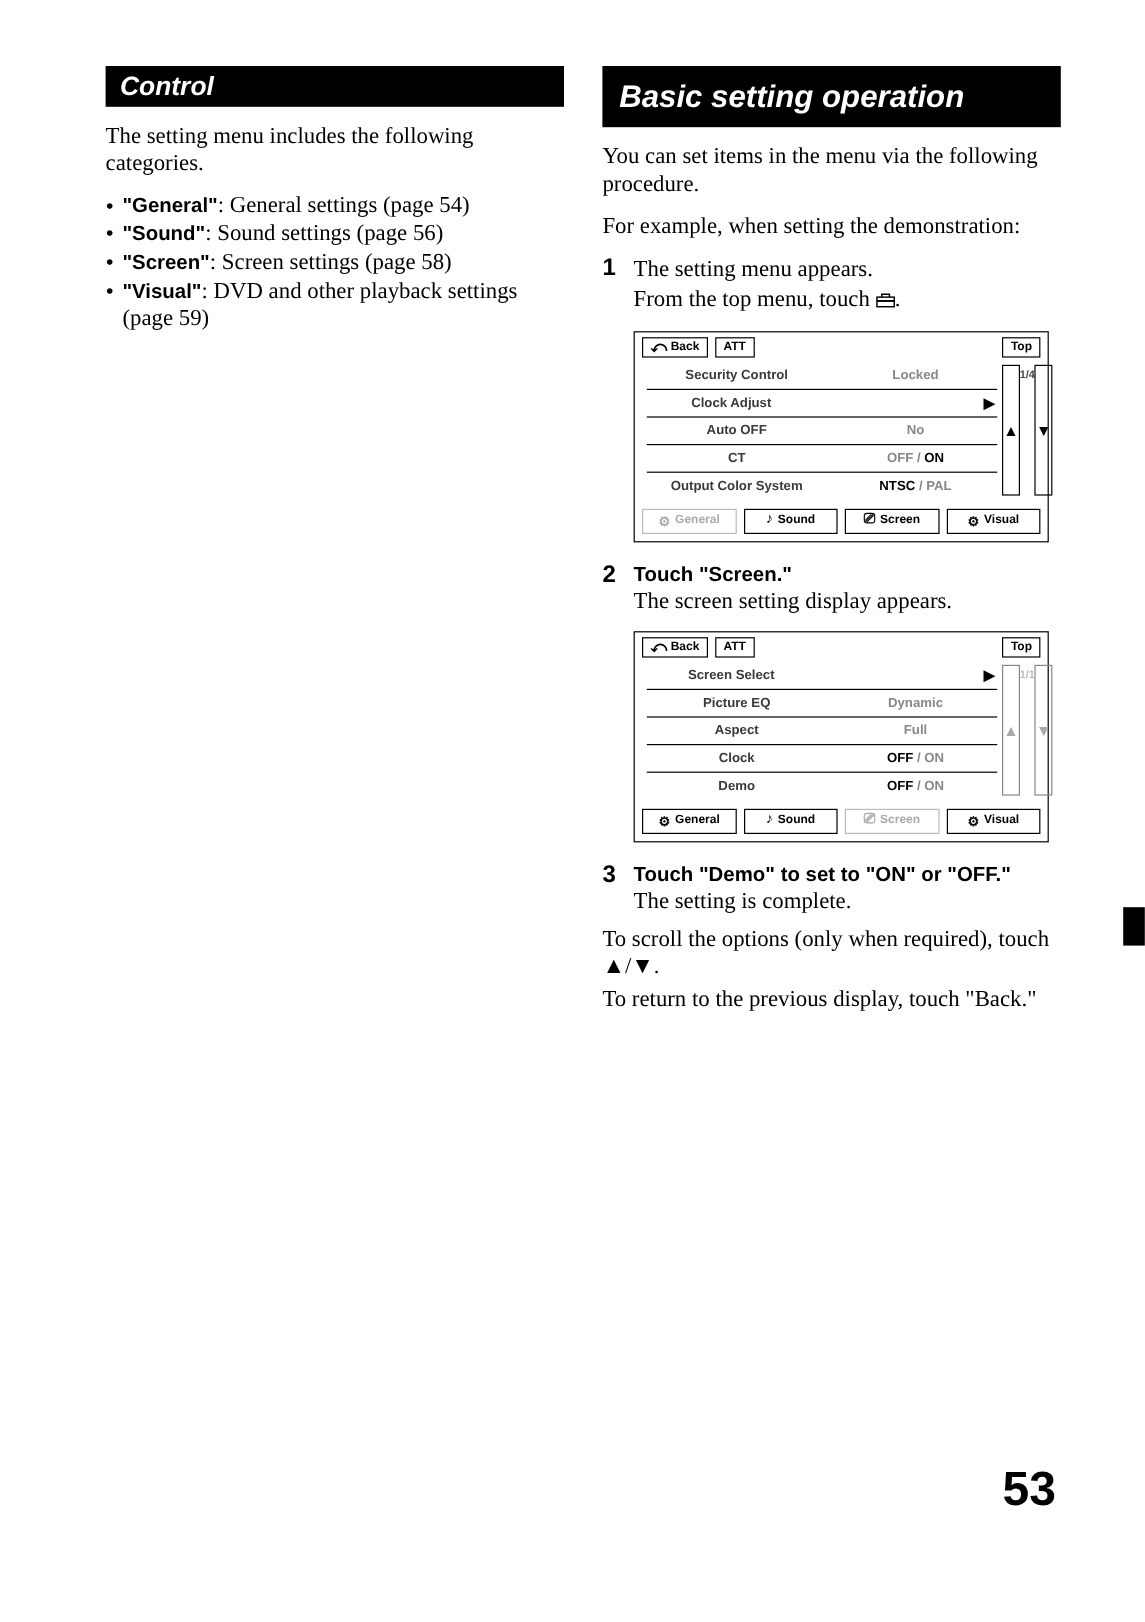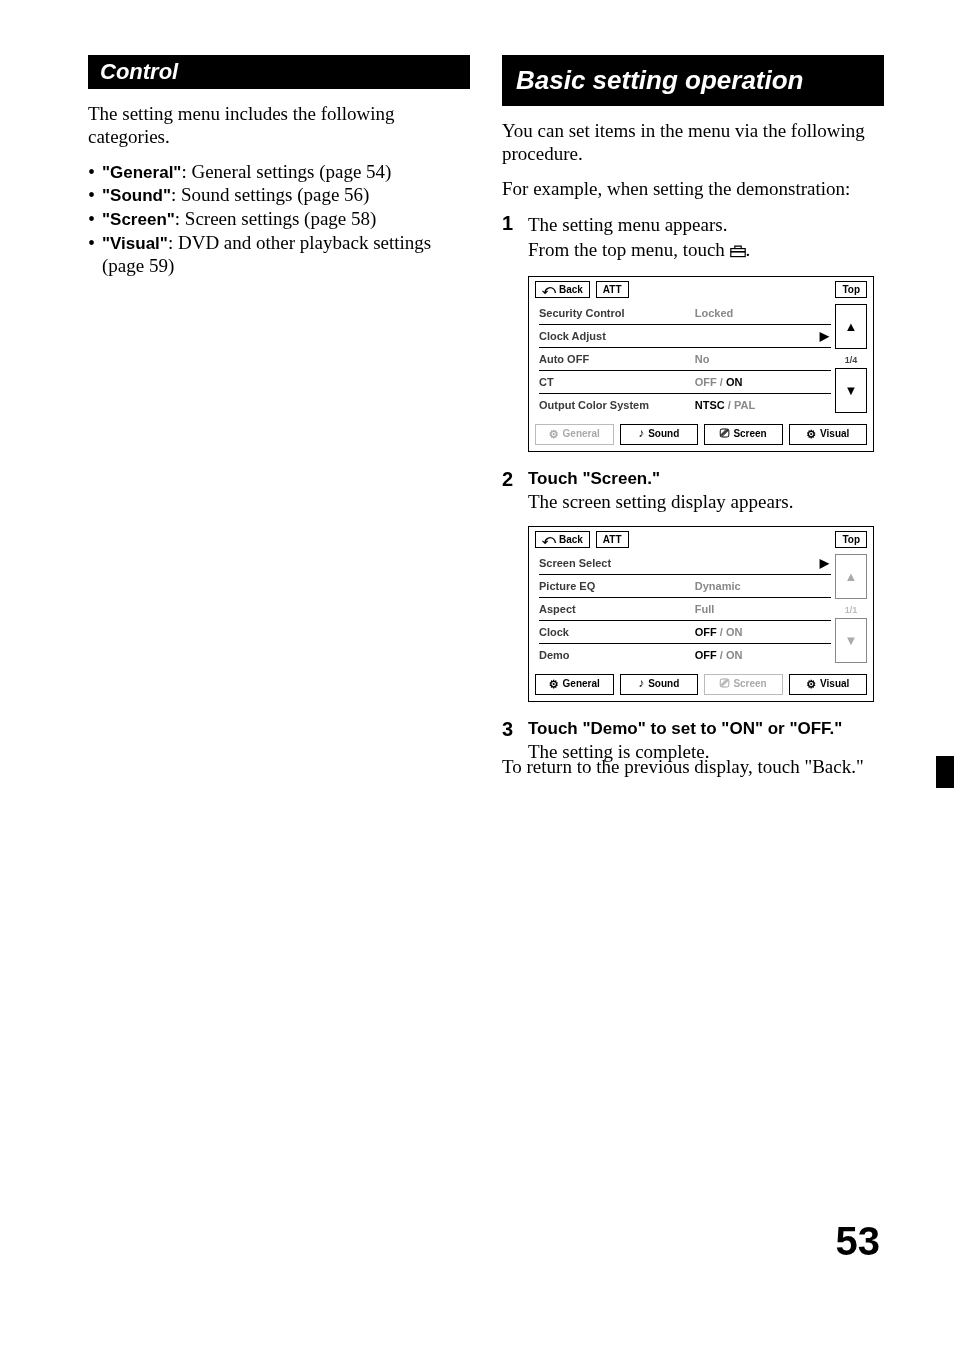--- a/index.html
+++ b/index.html
@@ -125,39 +125,40 @@
     gap: 3px;
   }
   .menu-topbar .spacer { flex: 1; }
   .menu-body {
     display: flex;
     align-items: stretch;
   }
   .menu-rows {
     flex: 1;
     padding: 0 2px 4px 10px;
+    text-align: center;
   }
   .menu-row {
     display: flex;
     align-items: center;
     border-bottom: 1px solid #000;
     font-size: 11px;
     font-weight: bold;
     min-height: 22px;
     gap: 6px;
   }
   .menu-row:last-child { border-bottom: none; }
   .menu-row .lbl { flex: 1.1; color: #3a3a3a; }
   .menu-row .val { flex: 1; color: #888; }
   .menu-row .val .on { color: #000; }
   .menu-row .chev { color: #000; font-size: 12px; padding-right: 2px;}
   .menu-side {
     width: 32px;
     display: flex;
-    flex-direction: column;
+    flex-direction: row;
     align-items: stretch;
     padding: 2px 6px 4px 2px;
     box-sizing: content-box;
   }
   .menu-side .arrow {
     flex: 1;
     border: 1px solid #000;
     display: flex;
     align-items: center;
     justify-content: center;
@@ -390,19 +391,22 @@
 
     
     <div class="step">
       <div class="step-num">3</div>
       <div class="step-body">
         <div class="step-title">Touch "Demo" to set to "ON" or "OFF."</div>
         <div class="step-desc">The setting is complete.</div>
       </div>
     </div>
 
+    <p class="body" style="margin-top:8px">
+      <span>To scroll the options (only when required), touch </span><span>▲/▼</span><span>.</span>
+    </p>
     <p class="body" style="margin-top:-8px">To return to the previous display, touch "Back."</p>
 
   </div>
 
   <div class="edge-tab"></div>
   <div class="page-num">53</div>
 </div>
 
 </body></html>

